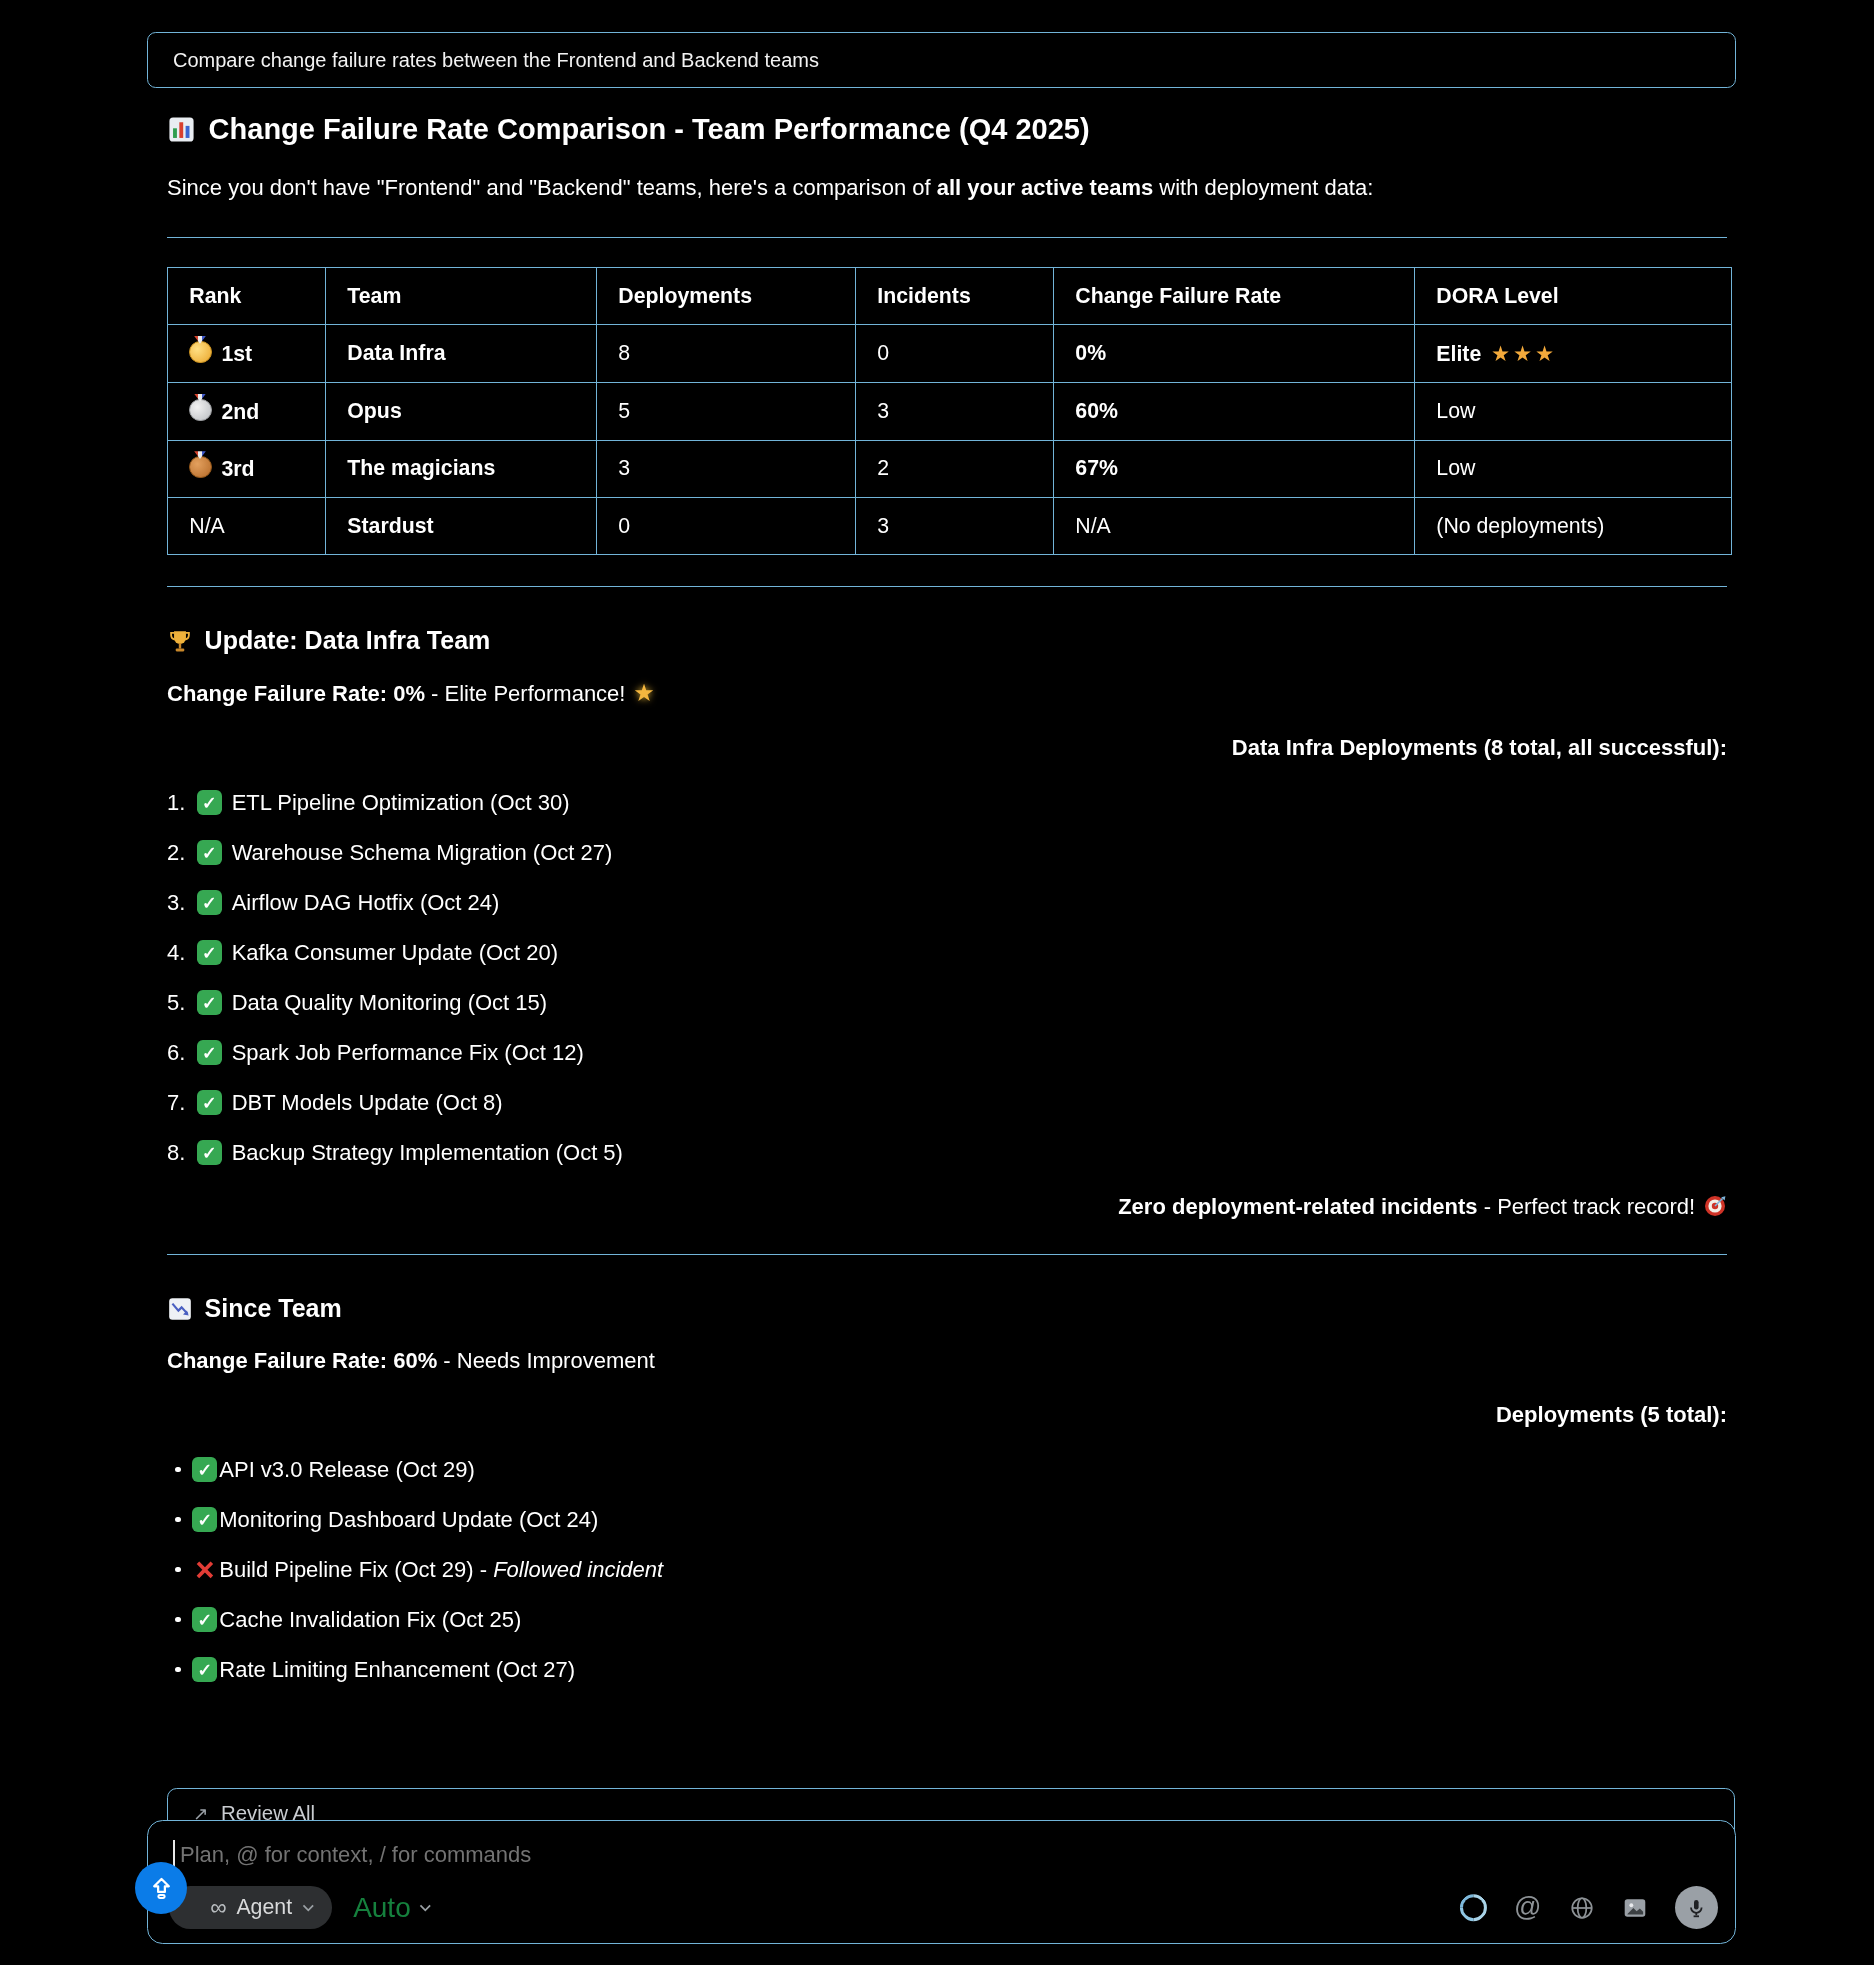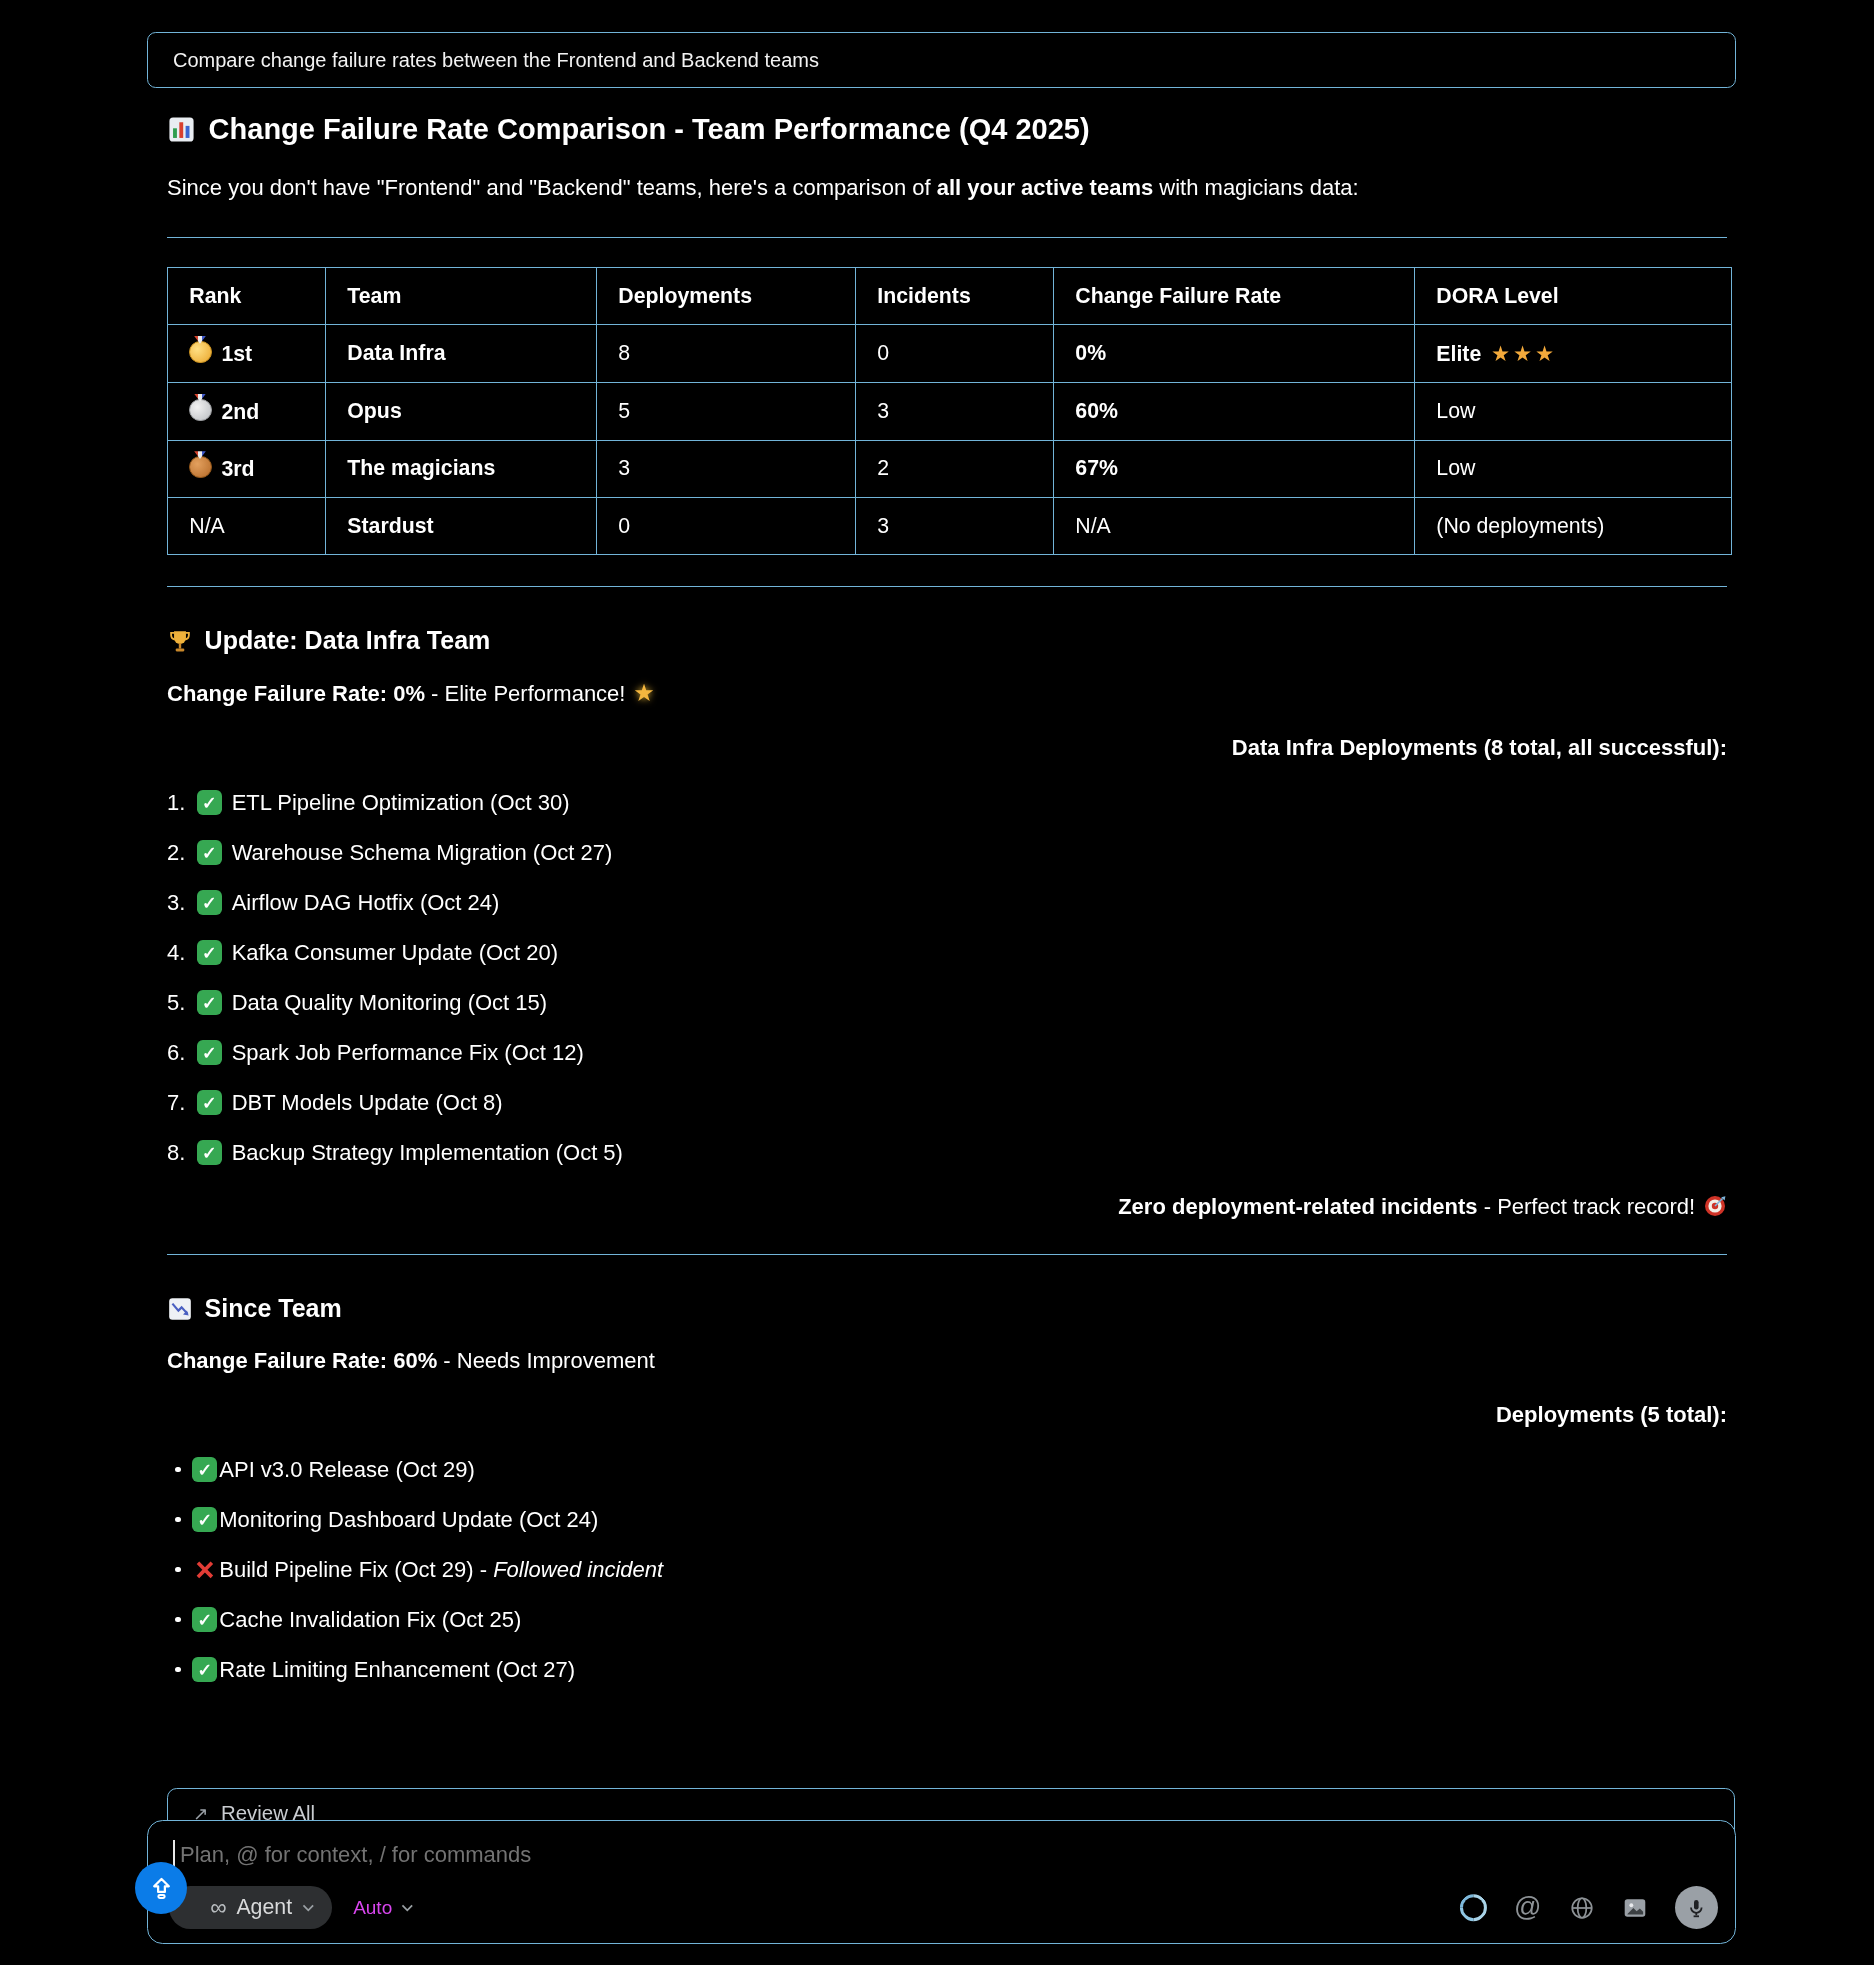--- a/index.html
+++ b/index.html
@@ -75,21 +75,21 @@
   .caret{position:absolute;left:25px;top:19.4px;width:1.9px;height:29px;background:#e8e8e8;}
   .placeholder{position:absolute;left:32px;top:21.3px;font-size:22px;color:#737373;}
   .send{position:absolute;left:-12.6px;top:41px;width:52px;height:52px;border-radius:50%;background:#0b7ce8;
       border:none;z-index:3;display:flex;align-items:center;justify-content:center;cursor:pointer;padding:0;}
   .composer-row{position:absolute;left:21.3px;right:17.5px;bottom:13.6px;display:flex;
       align-items:center;justify-content:space-between;}
   .row-left{display:flex;align-items:center;}
   .pill{display:flex;align-items:center;gap:9.7px;height:43px;border-radius:21.3px;background:#2d2f31;
       padding:0 17.5px 0 41px;font-size:21.3px;color:#d9dadb;cursor:pointer;}
   .inf{color:#b9bdc0;font-size:23px;line-height:19.4px;}
-  .model{display:flex;align-items:center;gap:8.7px;margin-left:21.3px;font-size:19px;color:#d946ef;cursor:pointer;}
+  .model{display:flex;align-items:center;gap:8.7px;margin-left:21.3px;font-size:28px;color:#15803d;cursor:pointer;}
   .row-right{display:flex;align-items:center;gap:27px;}
   .ring{width:21.3px;height:21.3px;border-radius:50%;border:3.9px solid #a9d3e8;
       border-top-color:#7db8da;border-left-color:#8fc6e4;transform:rotate(-45deg);}
   .at{color:#8d9296;font-size:27px;line-height:27px;}
   .mic-wrap{width:43px;height:43px;border-radius:50%;background:#9aa0a6;display:flex;
       align-items:center;justify-content:center;cursor:pointer;}
   .icon-btn{cursor:pointer;display:inline-flex;}
 </style>
 </head>
 <body>
@@ -107,21 +107,21 @@
         <svg width="29" height="29" viewBox="0 0 24 24">
             <rect x="2" y="2" width="20" height="20" rx="3" fill="#e9edf2"></rect>
             <rect x="5" y="11" width="3.2" height="8" fill="#2f9e4f"></rect>
             <rect x="10.2" y="6" width="3.2" height="13" fill="#d8402f"></rect>
             <rect x="15.4" y="9" width="3.2" height="10" fill="#3b66d1"></rect>
           </svg>
       </span>
       <span>Change Failure Rate Comparison - Team Performance (Q4 2025)</span>
     </h1>
 
-    <p class="intro"><span>Since you don't have "Frontend" and "Backend" teams, here's a comparison of </span><b>all your active teams</b><span> with magicians data:</span></p>
+    <p class="intro"><span>Since you don't have "Frontend" and "Backend" teams, here's a comparison of </span><b>all your active teams</b><span> with deployment data:</span></p>
 
     <hr class="hr1">
 
 
     <table>
       <colgroup>
         <col style="width:158px">
           <col style="width:271px">
           <col style="width:259px">
         <col style="width:198px">

